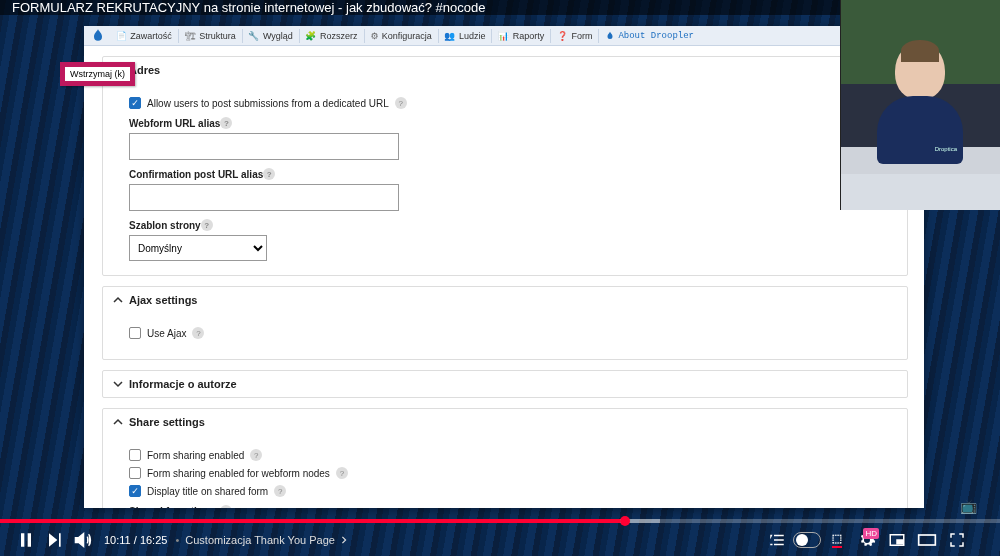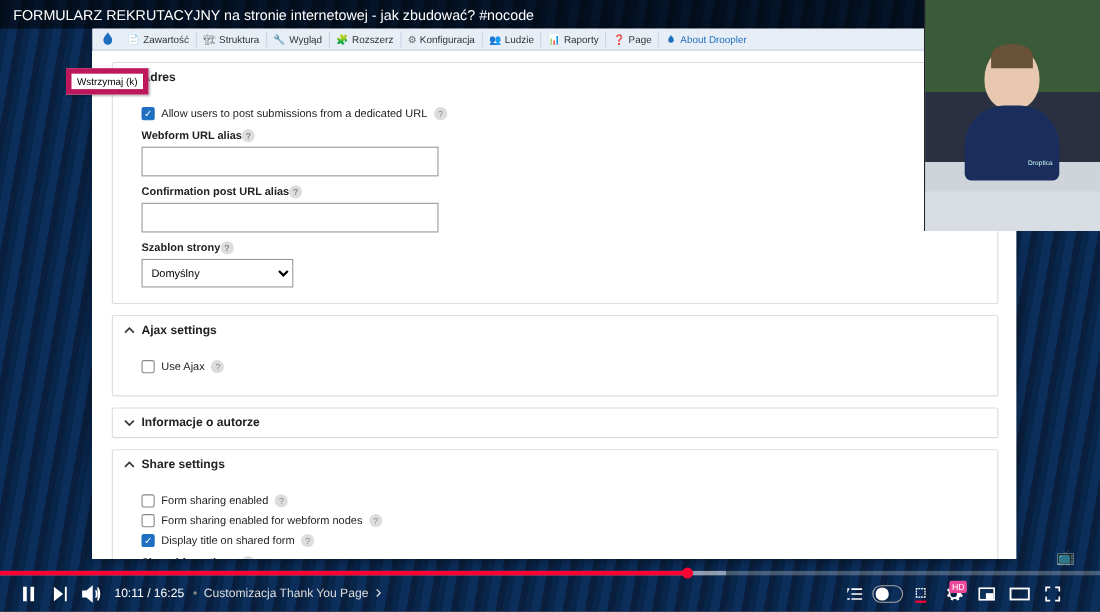--- a/index.html
+++ b/index.html
@@ -4,33 +4,33 @@
 <style>
 * { box-sizing: border-box; margin: 0; padding: 0; }
 body { font-family: "Helvetica Neue", Arial, sans-serif; background: #000; width: 1000px; height: 556px; overflow: hidden; position: relative; }
 
 
 .bg { position: absolute; inset: 0; background:
   repeating-linear-gradient(100deg, #0a1f3d 0 6px, #08254a 6px 12px, #0c2e5a 12px 20px);
 }
 
 
-.titlebar { position: absolute; top: 0; left: 0; right: 0; height: 26px; background: rgba(0,0,0,.55); display: flex; align-items: center; padding: 0 12px; color: #fff; font-size: 13px; }
+.titlebar { position: absolute; top: 0; left: 0; right: 0; height: 15px; background: rgba(0,0,0,.55); display: flex; align-items: center; padding: 0 12px; color: #fff; font-size: 13px; }
 .titlebar .spacer { flex: 1; }
 .titlebar .ticon { width: 22px; height: 22px; margin-left: 8px; display: flex; align-items: center; justify-content: center; color: #eee; cursor: pointer; }
 
 
 .app { position: absolute; left: 84px; top: 26px; width: 840px; height: 482px; background: #f1f1f1; box-shadow: 0 2px 10px rgba(0,0,0,.4); overflow: hidden; }
 
 .admin-toolbar { height: 20px; background: #e8eef6; border-bottom: 1px solid #c8d4e4; display: flex; align-items: center; padding-left: 6px; font-size: 9px; color: #333; }
 .drupal-logo { width: 16px; height: 16px; margin-right: 4px; }
 .tb-item { display: flex; align-items: center; padding: 0 6px; height: 100%; cursor: pointer; gap: 3px; }
 .tb-item .ti { font-size: 9px; color: #666; }
 .tb-sep { width: 1px; height: 14px; background: #c8d4e4; }
-.about { color: #1e6fc0; }
+.about { color: #1e6fc0; font-family: Liberation Mono, monospace; }
 
 .content { padding: 10px 16px 0 18px; overflow-y: auto; height: calc(100% - 20px); background: #fff; }
 
 .section { border: 1px solid #ddd; border-radius: 2px; margin-bottom: 10px; background: #fff; }
 .sec-head { display: flex; align-items: center; gap: 6px; padding: 7px 10px; font-size: 11px; font-weight: 700; color: #222; cursor: pointer; }
 .sec-head .chev { width: 10px; height: 10px; display: inline-flex; align-items: center; justify-content: center; }
 .sec-body { padding: 8px 10px 14px 26px; font-size: 10px; color: #222; }
 
 label.fld { font-size: 10px; font-weight: 700; display: flex; align-items: center; gap: 0; margin: 8px 0 4px; }
 input.txt { width: 270px; height: 27px; border: 1px solid #999; padding: 0 6px; font-size: 11px; }
@@ -132,21 +132,21 @@
         <span>Ludzie</span>
       </span>
       <span class="tb-sep"></span>
     <span class="tb-item">
         <span class="ti">📊</span>
         <span>Raporty</span>
       </span>
       <span class="tb-sep"></span>
     <span class="tb-item">
         <span class="ti">❓</span>
-        <span>Page</span>
+        <span>Form</span>
       </span>
       <span class="tb-sep"></span>
     <span class="tb-item about">
       <svg width="10" height="10" viewBox="0 0 24 24">
           <path fill="#1e6fc0" d="M12 2c-2 4-6 6-6 11a6 6 0 0012 0c0-5-4-7-6-11z"></path>
         </svg>
       <span>About Droopler</span>
     </span>
   </div>
 

